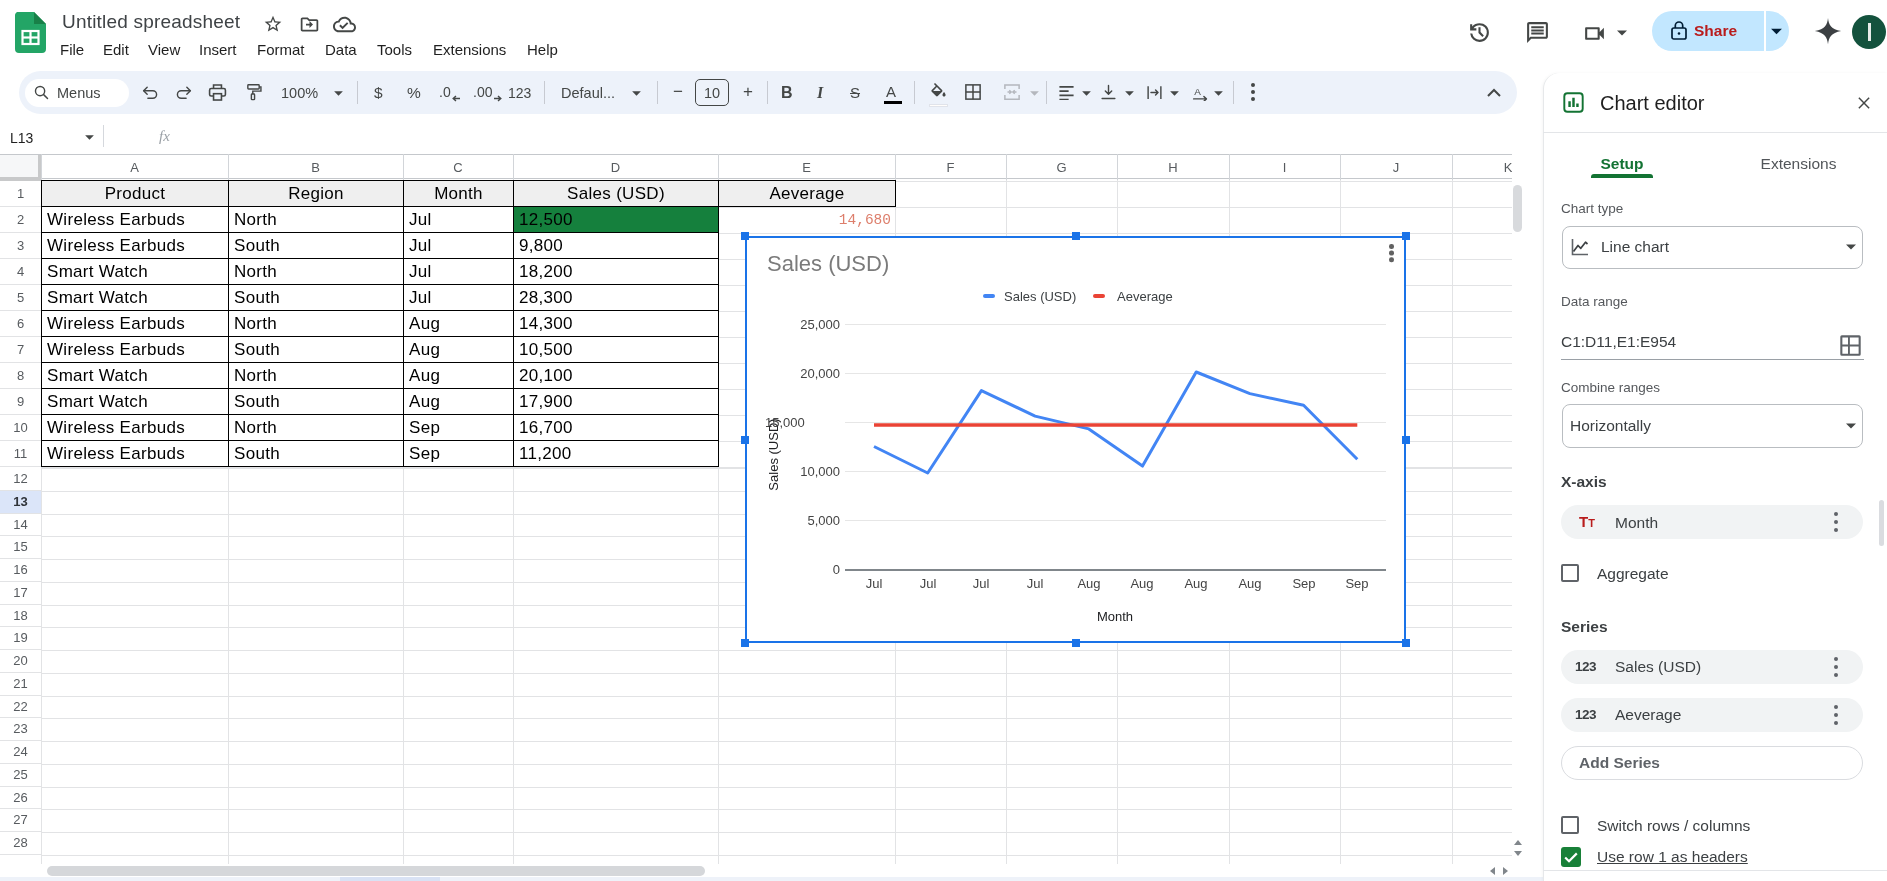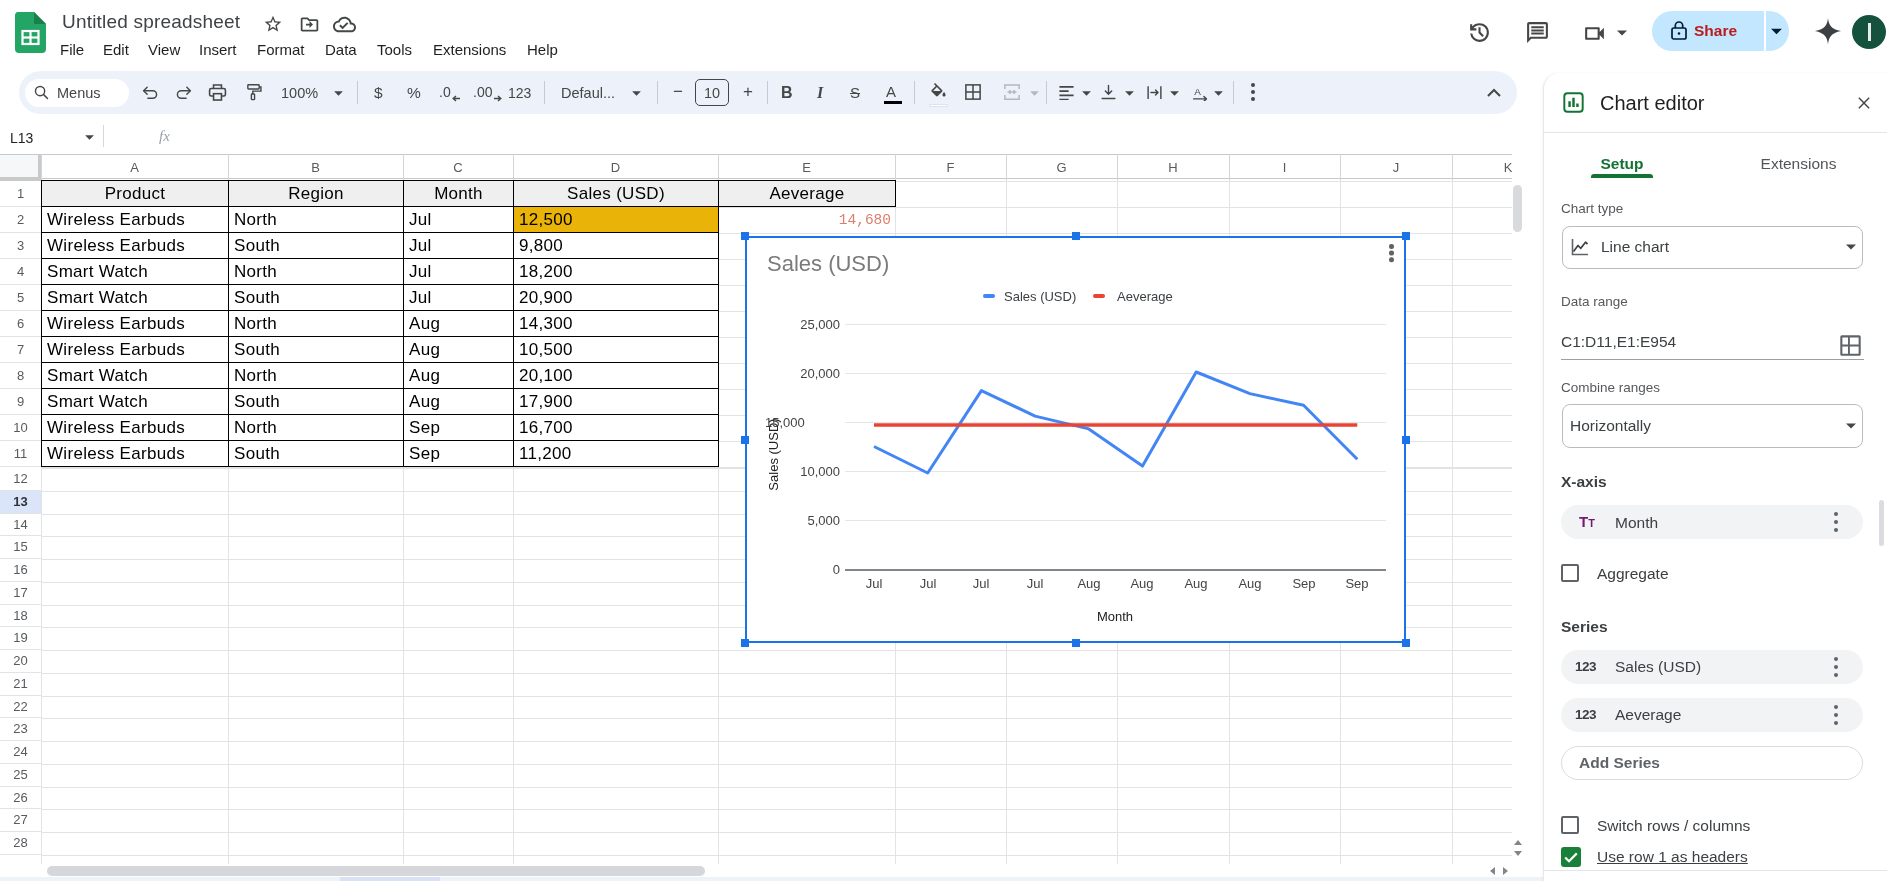--- a/index.html
+++ b/index.html
@@ -281,33 +281,33 @@
 <div class="abs" style="left:0;top:678.0px;width:41px;height:22.75px;line-height:22.75px;text-align:center;font-size:13px;color:#575b5f;border-bottom:1px solid #e2e3e5;">28</div>
 <div class="abs" style="left:0;top:700.8px;width:41px;height:22.75px;line-height:22.75px;text-align:center;font-size:13px;color:#575b5f;border-bottom:1px solid #e2e3e5;"></div>
 <div class="abs" style="left:41px;top:26px;width:188px;height:27px;background:#efefef;border:1.5px solid #000;line-height:26px;text-align:center;font-size:17px;letter-spacing:0.3px;color:#000;">Product</div>
 <div class="abs" style="left:228px;top:26px;width:176px;height:27px;background:#efefef;border:1.5px solid #000;line-height:26px;text-align:center;font-size:17px;letter-spacing:0.3px;color:#000;">Region</div>
 <div class="abs" style="left:403px;top:26px;width:111px;height:27px;background:#efefef;border:1.5px solid #000;line-height:26px;text-align:center;font-size:17px;letter-spacing:0.3px;color:#000;">Month</div>
 <div class="abs" style="left:513px;top:26px;width:206px;height:27px;background:#efefef;border:1.5px solid #000;line-height:26px;text-align:center;font-size:17px;letter-spacing:0.3px;color:#000;">Sales (USD)</div>
 <div class="abs" style="left:718px;top:26px;width:178px;height:27px;background:#efefef;border:1.5px solid #000;line-height:26px;text-align:center;font-size:17px;letter-spacing:0.3px;color:#000;">Aeverage</div>
 <div class="abs" style="left:41px;top:52px;width:188px;height:27px;background:#fff;border:1.5px solid #000;line-height:26px;padding-left:5px;font-size:17px;letter-spacing:0.3px;color:#000;">Wireless Earbuds</div>
 <div class="abs" style="left:228px;top:52px;width:176px;height:27px;background:#fff;border:1.5px solid #000;line-height:26px;padding-left:5px;font-size:17px;letter-spacing:0.3px;color:#000;">North</div>
 <div class="abs" style="left:403px;top:52px;width:111px;height:27px;background:#fff;border:1.5px solid #000;line-height:26px;padding-left:5px;font-size:17px;letter-spacing:0.3px;color:#000;">Jul</div>
-<div class="abs" style="left:513px;top:52px;width:206px;height:27px;background:#eab308;border:1.5px solid #000;line-height:26px;padding-left:5px;font-size:17px;letter-spacing:0.3px;color:#000;">12,500</div>
+<div class="abs" style="left:513px;top:52px;width:206px;height:27px;background:#15803d;border:1.5px solid #000;line-height:26px;padding-left:5px;font-size:17px;letter-spacing:0.3px;color:#000;">12,500</div>
 <div class="abs" style="left:41px;top:78px;width:188px;height:27px;background:#fff;border:1.5px solid #000;line-height:26px;padding-left:5px;font-size:17px;letter-spacing:0.3px;color:#000;">Wireless Earbuds</div>
 <div class="abs" style="left:228px;top:78px;width:176px;height:27px;background:#fff;border:1.5px solid #000;line-height:26px;padding-left:5px;font-size:17px;letter-spacing:0.3px;color:#000;">South</div>
 <div class="abs" style="left:403px;top:78px;width:111px;height:27px;background:#fff;border:1.5px solid #000;line-height:26px;padding-left:5px;font-size:17px;letter-spacing:0.3px;color:#000;">Jul</div>
 <div class="abs" style="left:513px;top:78px;width:206px;height:27px;background:#fff;border:1.5px solid #000;line-height:26px;padding-left:5px;font-size:17px;letter-spacing:0.3px;color:#000;">9,800</div>
 <div class="abs" style="left:41px;top:104px;width:188px;height:27px;background:#fff;border:1.5px solid #000;line-height:26px;padding-left:5px;font-size:17px;letter-spacing:0.3px;color:#000;">Smart Watch</div>
 <div class="abs" style="left:228px;top:104px;width:176px;height:27px;background:#fff;border:1.5px solid #000;line-height:26px;padding-left:5px;font-size:17px;letter-spacing:0.3px;color:#000;">North</div>
 <div class="abs" style="left:403px;top:104px;width:111px;height:27px;background:#fff;border:1.5px solid #000;line-height:26px;padding-left:5px;font-size:17px;letter-spacing:0.3px;color:#000;">Jul</div>
 <div class="abs" style="left:513px;top:104px;width:206px;height:27px;background:#fff;border:1.5px solid #000;line-height:26px;padding-left:5px;font-size:17px;letter-spacing:0.3px;color:#000;">18,200</div>
 <div class="abs" style="left:41px;top:130px;width:188px;height:27px;background:#fff;border:1.5px solid #000;line-height:26px;padding-left:5px;font-size:17px;letter-spacing:0.3px;color:#000;">Smart Watch</div>
 <div class="abs" style="left:228px;top:130px;width:176px;height:27px;background:#fff;border:1.5px solid #000;line-height:26px;padding-left:5px;font-size:17px;letter-spacing:0.3px;color:#000;">South</div>
 <div class="abs" style="left:403px;top:130px;width:111px;height:27px;background:#fff;border:1.5px solid #000;line-height:26px;padding-left:5px;font-size:17px;letter-spacing:0.3px;color:#000;">Jul</div>
-<div class="abs" style="left:513px;top:130px;width:206px;height:27px;background:#fff;border:1.5px solid #000;line-height:26px;padding-left:5px;font-size:17px;letter-spacing:0.3px;color:#000;">20,900</div>
+<div class="abs" style="left:513px;top:130px;width:206px;height:27px;background:#fff;border:1.5px solid #000;line-height:26px;padding-left:5px;font-size:17px;letter-spacing:0.3px;color:#000;">28,300</div>
 <div class="abs" style="left:41px;top:156px;width:188px;height:27px;background:#fff;border:1.5px solid #000;line-height:26px;padding-left:5px;font-size:17px;letter-spacing:0.3px;color:#000;">Wireless Earbuds</div>
 <div class="abs" style="left:228px;top:156px;width:176px;height:27px;background:#fff;border:1.5px solid #000;line-height:26px;padding-left:5px;font-size:17px;letter-spacing:0.3px;color:#000;">North</div>
 <div class="abs" style="left:403px;top:156px;width:111px;height:27px;background:#fff;border:1.5px solid #000;line-height:26px;padding-left:5px;font-size:17px;letter-spacing:0.3px;color:#000;">Aug</div>
 <div class="abs" style="left:513px;top:156px;width:206px;height:27px;background:#fff;border:1.5px solid #000;line-height:26px;padding-left:5px;font-size:17px;letter-spacing:0.3px;color:#000;">14,300</div>
 <div class="abs" style="left:41px;top:182px;width:188px;height:27px;background:#fff;border:1.5px solid #000;line-height:26px;padding-left:5px;font-size:17px;letter-spacing:0.3px;color:#000;">Wireless Earbuds</div>
 <div class="abs" style="left:228px;top:182px;width:176px;height:27px;background:#fff;border:1.5px solid #000;line-height:26px;padding-left:5px;font-size:17px;letter-spacing:0.3px;color:#000;">South</div>
 <div class="abs" style="left:403px;top:182px;width:111px;height:27px;background:#fff;border:1.5px solid #000;line-height:26px;padding-left:5px;font-size:17px;letter-spacing:0.3px;color:#000;">Aug</div>
 <div class="abs" style="left:513px;top:182px;width:206px;height:27px;background:#fff;border:1.5px solid #000;line-height:26px;padding-left:5px;font-size:17px;letter-spacing:0.3px;color:#000;">10,500</div>
 <div class="abs" style="left:41px;top:208px;width:188px;height:27px;background:#fff;border:1.5px solid #000;line-height:26px;padding-left:5px;font-size:17px;letter-spacing:0.3px;color:#000;">Smart Watch</div>
 <div class="abs" style="left:228px;top:208px;width:176px;height:27px;background:#fff;border:1.5px solid #000;line-height:26px;padding-left:5px;font-size:17px;letter-spacing:0.3px;color:#000;">North</div>
@@ -422,21 +422,21 @@
     </svg>
 <div class="abs" style="left:1561px;top:359px;width:303px;height:1px;background:#9aa0a6;"></div>
 <div class="abs" style="left:1561px;top:380px;font-size:13.5px;color:#55585c;">Combine ranges</div>
 <div class="abs" style="left:1562px;top:404px;width:301px;height:44px;border:1px solid #b9bdc1;border-radius:8px;"></div>
 <div class="abs" style="left:1570px;top:417px;font-size:15.5px;color:#3c4043;">Horizontally</div>
 <svg class="abs" style="left:1845px;top:422px;" width="12" height="8" viewBox="0 0 12 8">
       <path d="M1 1.5 L6 6.5 L11 1.5 Z" fill="#444746"></path>
     </svg>
 <div class="abs" style="left:1561px;top:473px;font-size:15.5px;font-weight:700;color:#3c4043;">X-axis</div>
 <div class="abs" style="left:1561px;top:505px;width:302px;height:34px;background:#f1f3f4;border-radius:17px;"></div>
-<div class="abs" style="left:1579px;top:513px;font-size:15px;color:#701a75;font-weight:700;">T<span style="font-size:11px;">T</span></div>
+<div class="abs" style="left:1579px;top:513px;font-size:15px;color:#b91c1c;font-weight:700;">T<span style="font-size:11px;">T</span></div>
 <div class="abs" style="left:1615px;top:514px;font-size:15.5px;color:#3c4043;">Month</div>
 <div class="abs" style="left:1834px;top:512px;width:4px;height:4px;border-radius:50%;background:#5f6368;box-shadow:0 8px 0 #5f6368,0 16px 0 #5f6368;"></div>
 <div class="abs" style="left:1561px;top:564px;width:18px;height:18px;border:2px solid #5f6368;border-radius:2px;"></div>
 <div class="abs" style="left:1597px;top:565px;font-size:15.5px;color:#3c4043;">Aggregate</div>
 <div class="abs" style="left:1561px;top:618px;font-size:15.5px;font-weight:700;color:#3c4043;">Series</div>
 <div class="abs" style="left:1561px;top:650px;width:302px;height:34px;background:#f1f3f4;border-radius:17px;"></div>
 <div class="abs" style="left:1575px;top:659px;font-size:13.5px;color:#3c4043;font-weight:700;letter-spacing:-0.5px;">123</div>
 <div class="abs" style="left:1615px;top:658px;font-size:15.5px;color:#3c4043;">Sales (USD)</div>
 <div class="abs" style="left:1834px;top:657px;width:4px;height:4px;border-radius:50%;background:#5f6368;box-shadow:0 8px 0 #5f6368,0 16px 0 #5f6368;"></div>
 <div class="abs" style="left:1561px;top:698px;width:302px;height:34px;background:#f1f3f4;border-radius:17px;"></div>

